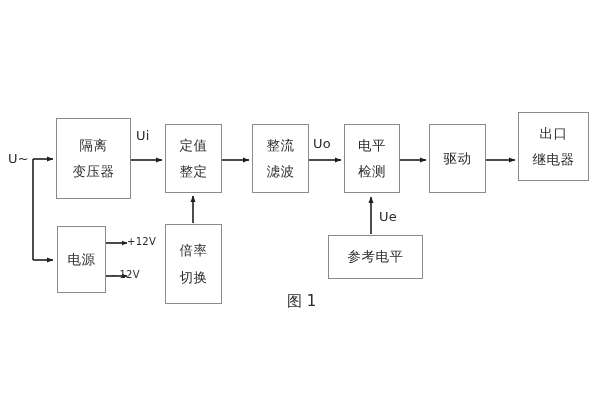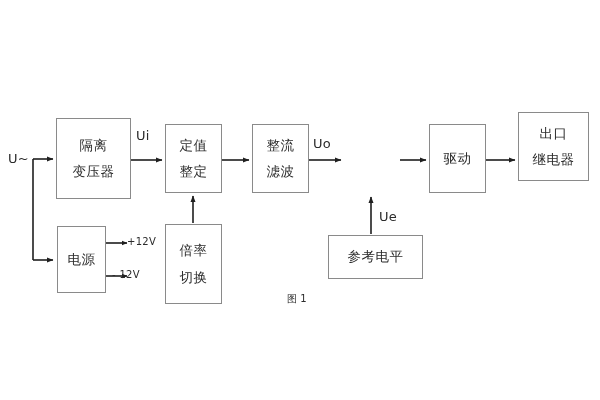--- a/index.html
+++ b/index.html
@@ -57,21 +57,21 @@
     color: #2b2b2b;
     font-size: 13px;
     white-space: nowrap;
     z-index: 3;
     letter-spacing: 0.3px;
   }
   .lbl.small { font-size: 10px; }
   .caption {
     position: absolute;
     color: #2b2b2b;
-    font-size: 10px;
+    font-size: 15px;
     white-space: nowrap;
     z-index: 3;
   }
 </style>
 </head>
 <body>
 
 <div id="canvas">
 
   <svg id="wires" viewBox="0 0 600 400">
@@ -140,20 +140,24 @@
     <span class="ln">整定</span>
   </div>
 
   <div class="box" style="left:252px; top:124px; width:57px; height:69px;">
     <span class="ln">整流</span>
     <span class="ln">滤波</span>
   </div>
 
   <div class="lbl" style="left:313px; top:136px;">Uo</div>
 
+  <div class="box" style="left:344px; top:124px; width:56px; height:69px;">
+    <span class="ln">电平</span>
+    <span class="ln">检测</span>
+  </div>
 
   <div class="box single" style="left:429px; top:124px; width:57px; height:69px;">
     <span class="ln">驱动</span>
   </div>
 
   <div class="box" style="left:518px; top:112px; width:71px; height:69px;">
     <span class="ln">出口</span>
     <span class="ln">继电器</span>
   </div>
 

